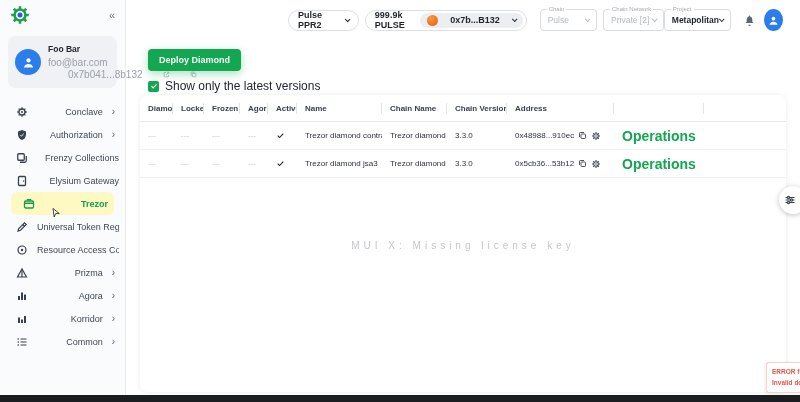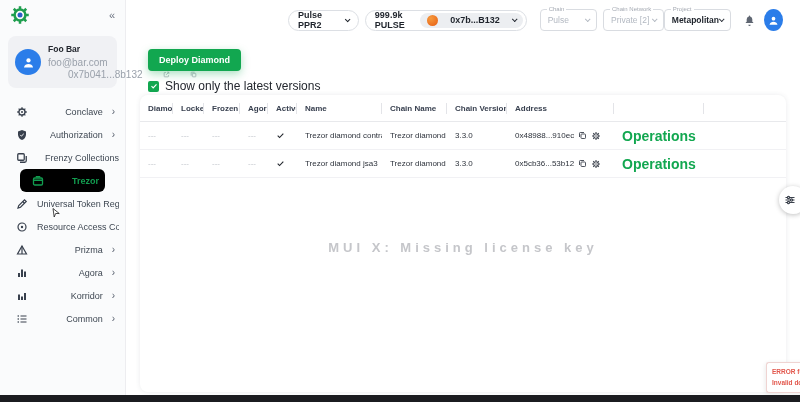--- a/index.html
+++ b/index.html
@@ -20,21 +20,21 @@
   .avatar-sm { width:26px; height:26px; border-radius:50%; background:#2b7de9; display:flex; align-items:center; justify-content:center; flex:none; }
   .uc-name { font-size:8.5px; font-weight:bold; color:#23272e; margin-bottom:3px; }
   .uc-email, .uc-wallet { font-size:10px; color:#9aa1ab; margin-top:1px; }
   .uc-wallet { display:flex; align-items:center; gap:20px;padding-left:20px; }
   .uc-wallet .mini-ic { color:#a7adb6; }
   .nav { margin-top:12px;text-align:right; }
   .nav-item { height:23px; display:flex; align-items:center; gap:9px; padding:0 6px 0 16px; color:#3e4752; cursor:pointer; }
   .nav-icon { width:12px; height:12px; color:#38404d; flex:none; }
   .nav-label { flex:1; font-size:9px; white-space:nowrap; overflow:hidden; }
   .nav-chevron { color:#5a6270; font-size:10px; padding-right:4px; }
-  .nav-item.active { background:#000000; border-radius:6px; margin:0 20px; padding:0 6px 0 12px; color:#129d50; }
+  .nav-item.active { background:#fef9c3; border-radius:6px; margin:0 11px; padding:0 6px 0 12px; color:#129d50; }
   .nav-item.active .nav-icon { color:#129d50; }
   .nav-item.active .nav-label { font-weight:bold; color:#129d50; }
   .cursor-glyph { position:absolute; left:50px; top:207px; width:12px; height:12px; z-index:5; }
 
   
   .header { position:absolute; left:126px; top:0; right:0; height:40px; display:flex; align-items:center; }
   .chip { height:21px; border:1px solid #dcdfe4; border-radius:15px; background:#fff;
     display:flex; align-items:center; gap:5px; padding:0 9px; font-weight:bold; font-size:9px; color:#1f242c; cursor:pointer; }
   .chip-app { margin-left:162px; }
   .chip-balance { margin-left:6px; padding-right:3px; }
@@ -69,21 +69,21 @@
   .th { position:relative; height:100%; display:flex; align-items:center; padding-left:8px;
     font-size:8px; font-weight:bold; color:#394150; white-space:nowrap; overflow:hidden; }
   .th:not(:last-child)::after { content:""; position:absolute; right:0; top:8px; height:11px; width:1px; background:#e3e4e8; }
   .trow { height:28px; border-bottom:1px solid #f1f1f4; }
   .td { padding-left:8px; font-size:8px; color:#2e333c; white-space:nowrap; overflow:hidden; display:flex; align-items:center; gap:4px; }
   .td.dash { color:#c3c7cd; }
   .td .check { color:#23272e; }
   .ic-btn { color:#3c424d; cursor:pointer; flex:none; }
   .ops { color:#12a750; font-weight:bold; font-size:14px; display:flex; align-items:center; gap:23px; cursor:pointer; }
   .watermark { position:absolute; left:0; right:0; top:145px; text-align:center;
-    color:#c5c6ca; font-size:13px; letter-spacing:4px; white-space:nowrap;font-weight:bold; }
+    color:#c5c6ca; font-size:10px; letter-spacing:4px; white-space:nowrap; }
 
   .fab { position:absolute; left:779px; top:186px; width:28px; height:28px; border-radius:50%;
     background:#fff; box-shadow:0 1px 5px rgba(0,0,0,.25); display:flex; align-items:center; padding-left:5px; cursor:pointer; }
   .fab svg { color:#3c424d; }
 
   .toast { position:absolute; left:766px; top:362px; width:60px; height:31px; background:#fff;
     border:1px solid #efd4d2; border-right:none; border-radius:3px 0 0 3px; box-shadow:-1px 1px 4px rgba(0,0,0,.08);
     padding:4px 0 0 5px; overflow:hidden; }
   .toast div { font-size:6.5px; font-weight:bold; color:#e2574c; white-space:nowrap; line-height:1.65; }
 
@@ -154,20 +154,29 @@
       <span class="nav-chevron">›</span>
     </div>
     <div class="nav-item">
       <span class="nav-icon">
           <svg viewBox="0 0 24 24" fill="none" stroke="currentColor" stroke-width="2.6">
             <rect x="3.5" y="3.5" width="13" height="13" rx="2"></rect>
             <path d="M8 20.5h9.5a3 3 0 0 0 3-3V8"></path>
           </svg>
         </span>
       <span class="nav-label">Frenzy Collections</span>
+    </div>
+    <div class="nav-item">
+      <span class="nav-icon">
+          <svg viewBox="0 0 24 24" fill="none" stroke="currentColor" stroke-width="2.6">
+            <rect x="5" y="3" width="14" height="18" rx="2"></rect>
+            <circle cx="15" cy="12" r="1.5" fill="currentColor" stroke="none"></circle>
+          </svg>
+        </span>
+      <span class="nav-label">Elysium Gateway</span>
     </div>
     <div class="nav-item active">
       <span class="nav-icon">
           <svg viewBox="0 0 24 24" fill="none" stroke="currentColor" stroke-width="2.6">
             <rect x="3" y="6" width="18" height="14" rx="2.5"></rect>
             <path d="M3 10.5h18M7.5 3.5h9"></path>
           </svg>
         </span>
       <span class="nav-label">Trezor</span>
     </div>

